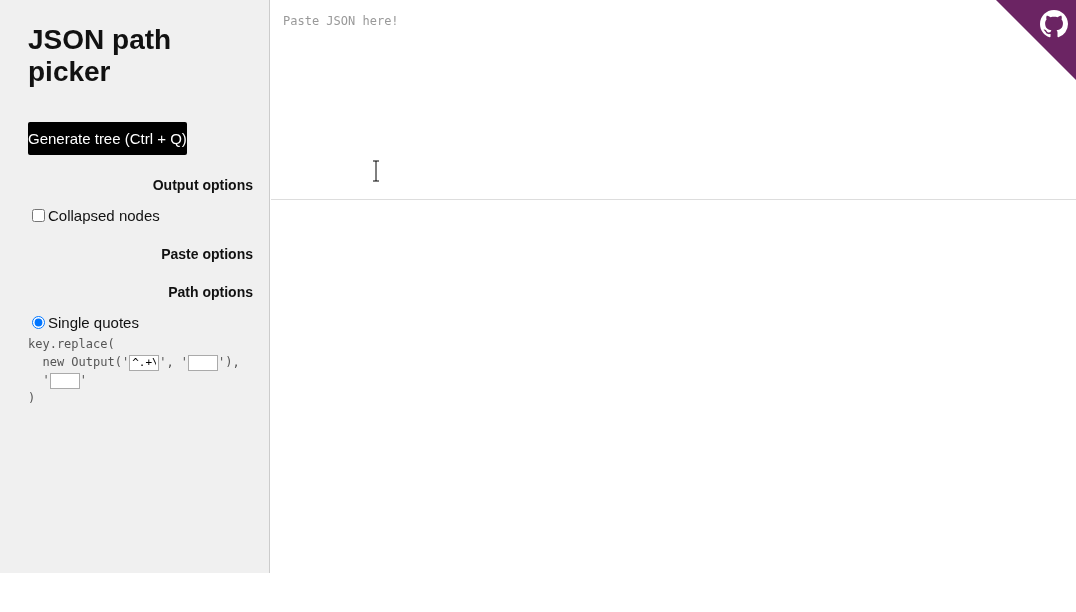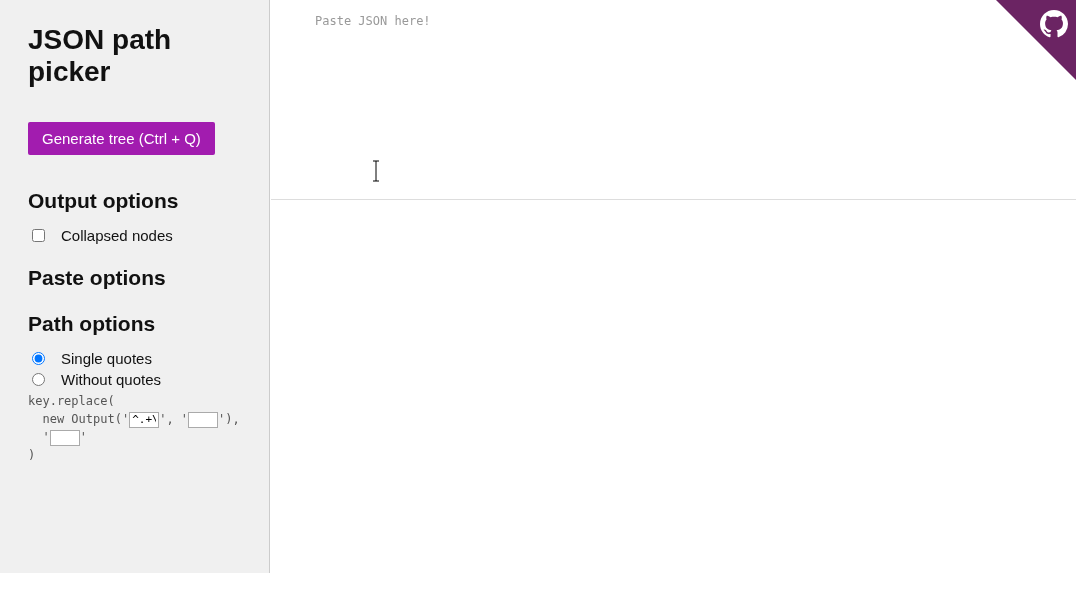--- a/index.html
+++ b/index.html
@@ -30,57 +30,58 @@
     }
     .json-input {
       width: 100%;
       height: 200px;
       border: none;
       border-bottom: 1px solid #ddd;
       resize: none;
       font-family: Consolas, Menlo, monospace;
       font-size: 12px;
       color: #999;
-      padding: 14px 44px;
+      padding: 14px 12px;
       outline: none;
     }
     .json-input::placeholder { color: #999; }
     h1.title {
       font-size: 28px;
       font-weight: bold;
       color: #111;
       margin-bottom: 34px;
     }
     .generate-btn {
-      background: #a21caf;
+      background: #000000;
       color: #fff;
       border: none;
       font-size: 15px;
-      padding: 8px 14px;
+      padding: 8px 0;
       cursor: pointer;
       border-radius: 2px;
       margin-bottom: 22px;
     }
     h2.section {
-      font-size: 21px;
+      font-size: 14px;
       font-weight: bold;
       color: #111;
-      margin-top: 12px;
+      margin-top: 0;
       margin-bottom: 14px;
+      text-align: right;
     }
     .opt-group {
       margin-bottom: 22px;
     }
     .opt-row {
       display: flex;
       align-items: center;
       font-size: 15px;
       color: #111;
       margin-bottom: 4px;
-      gap: 16px;
+      gap: 3px;
     }
     .opt-row input[type="checkbox"],
     .opt-row input[type="radio"] {
       margin-left: 4px;
     }
     .code-block {
       font-family: Consolas, Menlo, monospace;
       font-size: 12px;
       color: #555;
       line-height: 1.5;
@@ -141,24 +142,20 @@
   <div class="opt-group">
     <h2 class="section">Paste options</h2>
   </div>
 
   <div class="opt-group">
     <h2 class="section">Path options</h2>
     <label class="opt-row">
       <input type="radio" name="keys" checked="" style="">
       <span>Single quotes</span>
     </label>
-    <label class="opt-row">
-      <input type="radio" name="keys" style="">
-      <span>Without quotes</span>
-    </label>
     <div class="code-block"><span>key.replace(</span>
 <span>  new Output('</span><input class="mini-input" value="^.+\." style=""><span>', '</span><input class="mini-input" value="" style=""><span>'),</span>
 <span>  '</span><input class="mini-input" value="" style=""><span>'</span>
 <span>)</span></div>
   </div>
 </div>
 
 <div class="main">
   <textarea class="json-input" placeholder="Paste JSON here!" style=""></textarea>
 </div>

